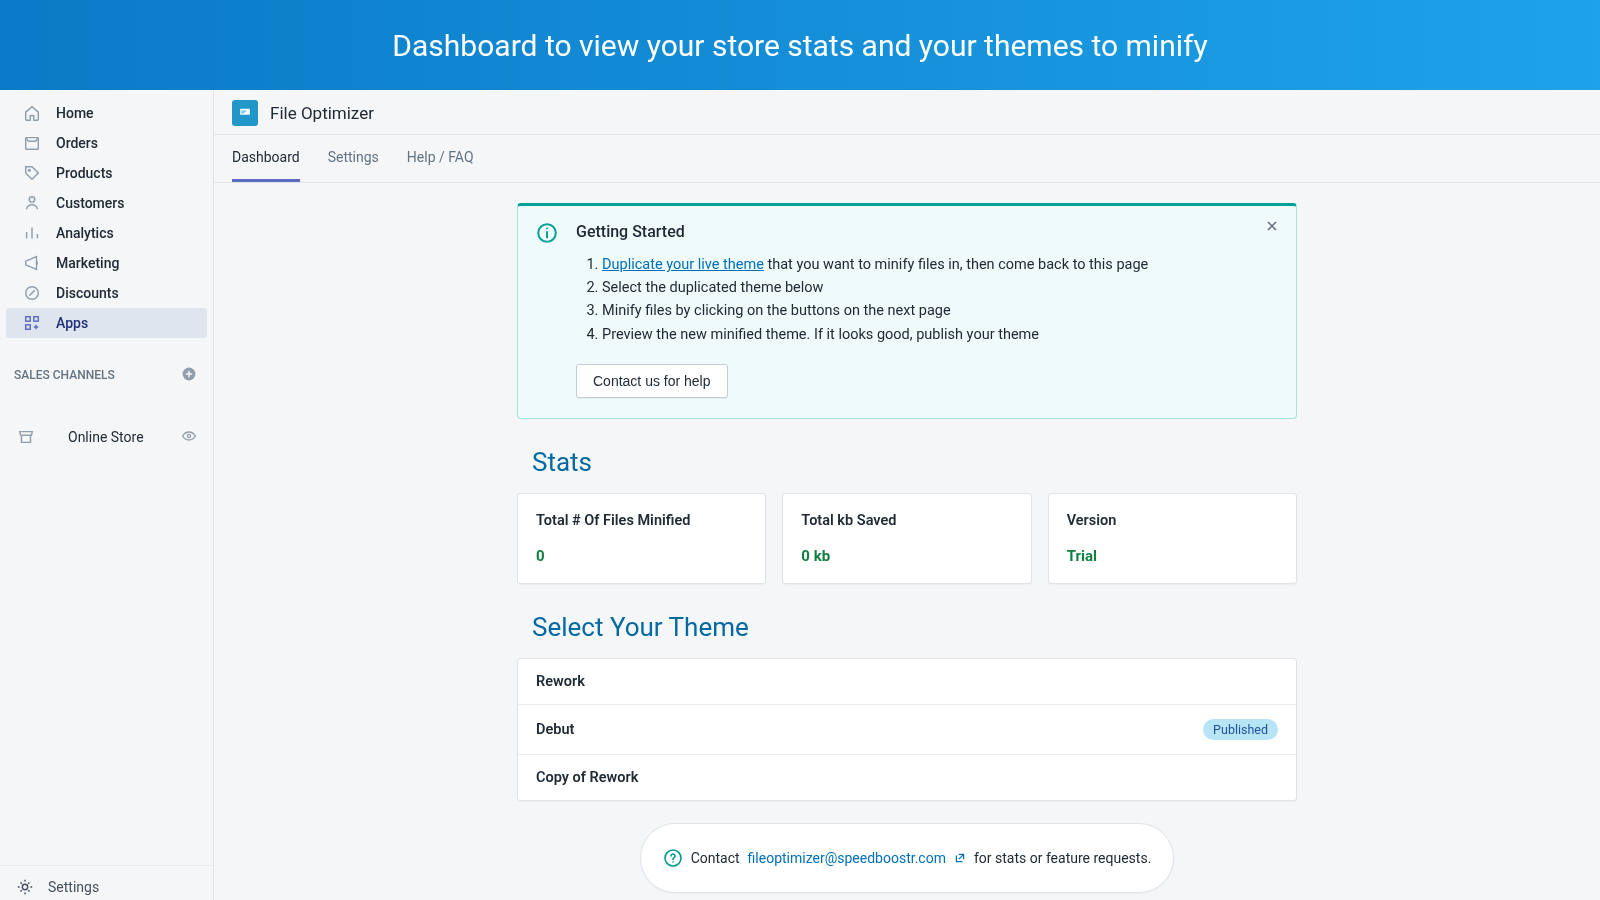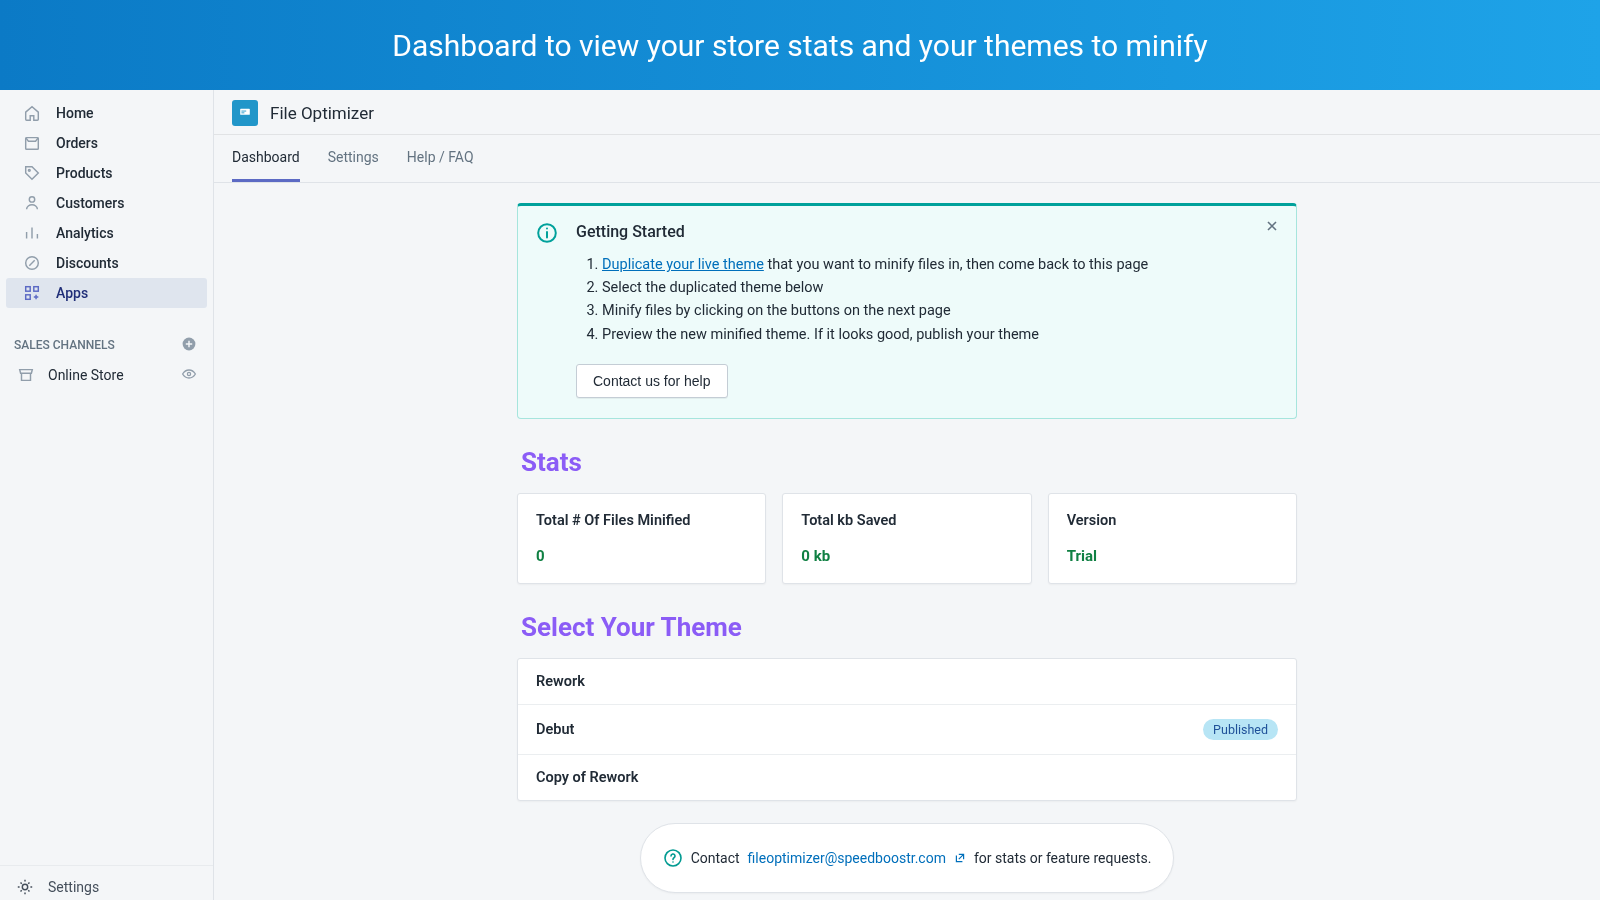--- a/index.html
+++ b/index.html
@@ -13,21 +13,21 @@
 .nav-item { display: flex; align-items: center; gap: 14px; padding: 5px 10px 5px 16px; font-size: 14px; color: #454f5b; cursor: pointer; border-radius: 3px; margin: 0 6px; }
 .nav-item.active { background: #dfe5ee; color: #5c6ac4; }
 .nav-item.active .icon { color: #5c6ac4; }
 .nav-item .icon { width: 20px; height: 20px; display: inline-flex; align-items: center; justify-content: center; color: #919eab; }
 .nav-item .label { font-weight: 500; color: #212b36; }
 .nav-item.active .label { color: #202e78; }
 
 .section-header { display: flex; align-items: center; justify-content: space-between; padding: 10px 14px 6px 14px; font-size: 12px; color: #637381; font-weight: 500; margin-top: 18px; }
 .section-header .icon-btn { width: 18px; height: 18px; color: #919eab; cursor: pointer; }
 
-.channel-item { display: flex; align-items: center; gap: 12px; padding: 5px 14px 5px 16px; font-size: 14px; }
+.channel-item { display: flex; align-items: center; gap: 32px; padding: 5px 14px 5px 16px; font-size: 14px; margin-top: 32px; }
 .channel-item .icon { width: 20px; height: 20px; color: #919eab; display: inline-flex; align-items: center; justify-content: center; }
 .channel-item .eye { margin-left: auto; color: #919eab; cursor: pointer; width: 18px; height: 18px; }
 .sidebar-spacer { flex: 1; }
 .settings-item { display: flex; align-items: center; gap: 14px; padding: 12px 16px; font-size: 14px; color: #454f5b; border-top: 1px solid #e8ebee; }
 
 .main { flex: 1; background: #f4f6f8; overflow-y: auto; }
 .app-header { background: #f4f6f8; padding: 10px 18px 8px 18px; display: flex; align-items: center; gap: 12px; border-bottom: 1px solid #e1e3e5; }
 .app-icon { width: 26px; height: 26px; background: #2196c9; border-radius: 3px; display: flex; align-items: center; justify-content: center; color: #fff; font-size: 14px; }
 .app-title { font-size: 17px; color: #212b36; }
 
@@ -38,21 +38,21 @@
 .content { max-width: 800px; margin: 20px auto 30px auto; padding: 0 10px; }
 
 .callout { background: #eefbfa; border: 1px solid #a6e5dd; border-top: 3px solid #00a19b; border-radius: 4px; padding: 16px 18px 20px 18px; position: relative; display: flex; gap: 18px; }
 .callout .info-icon { width: 22px; height: 22px; color: #00a19b; flex-shrink: 0; }
 .callout .close { position: absolute; top: 12px; right: 14px; color: #637381; cursor: pointer; width: 18px; height: 18px; }
 .callout-title { font-size: 16px; font-weight: 500; color: #212b36; margin-bottom: 12px; }
 .callout ol { margin-left: 26px; font-size: 14.5px; color: #212b36; line-height: 1.6; }
 .callout a { color: #006fbb; text-decoration: underline; }
 .callout-btn { margin-top: 18px; display: inline-block; padding: 8px 16px; background: #fff; border: 1px solid #c4cdd5; border-radius: 3px; font-size: 14px; color: #212b36; cursor: pointer; box-shadow: 0 1px 0 rgba(0,0,0,0.05); }
 
-.section-title { font-size: 26px; font-weight: 700; color: #8b5cf6; margin: 28px 0 16px 4px; }
+.section-title { font-size: 26px; font-weight: 400; color: #0369a1; margin: 28px 0 16px 15px; }
 
 .stats-row { display: flex; gap: 16px; }
 .stat-card { flex: 1; background: #fff; border: 1px solid #dfe3e8; border-radius: 3px; padding: 18px; box-shadow: 0 1px 2px rgba(0,0,0,0.04); }
 .stat-label { font-size: 14.5px; font-weight: 600; color: #212b36; margin-bottom: 18px; }
 .stat-value { font-size: 15px; font-weight: 700; color: #108043; }
 
 .theme-list { background: #fff; border: 1px solid #dfe3e8; border-radius: 3px; box-shadow: 0 1px 2px rgba(0,0,0,0.04); }
 .theme-row { padding: 14px 18px; border-bottom: 1px solid #ebeef0; display: flex; align-items: center; justify-content: space-between; font-size: 14.5px; font-weight: 600; color: #212b36; cursor: pointer; }
 .theme-row:last-child { border-bottom: none; }
 .badge { background: #b7e5f5; color: #1f5199; font-size: 12.5px; padding: 3px 10px; border-radius: 12px; font-weight: 400; }
@@ -109,20 +109,29 @@
         </span>
       <span class="label">Customers</span>
     </div>
     <div class="nav-item">
       <span class="icon">
           <svg viewBox="0 0 20 20" width="18" height="18" fill="none" stroke="currentColor" stroke-width="1.6">
             <path d="M4 16V9M10 16V4M16 16v-5"></path>
           </svg>
         </span>
       <span class="label">Analytics</span>
+    </div>
+    <div class="nav-item">
+      <span class="icon">
+          <svg viewBox="0 0 20 20" width="18" height="18" fill="none" stroke="currentColor" stroke-width="1.6">
+            <path d="M3 8l12-5v14L3 12V8z"></path>
+            <path d="M15 8a3 3 0 010 4"></path>
+          </svg>
+        </span>
+      <span class="label">Marketing</span>
     </div>
     <div class="nav-item">
       <span class="icon">
           <svg viewBox="0 0 20 20" width="18" height="18" fill="none" stroke="currentColor" stroke-width="1.6">
             <circle cx="10" cy="10" r="7"></circle>
             <path d="M7 13l6-6M8 8h0M12 12h0"></path>
           </svg>
         </span>
       <span class="label">Discounts</span>
     </div>

